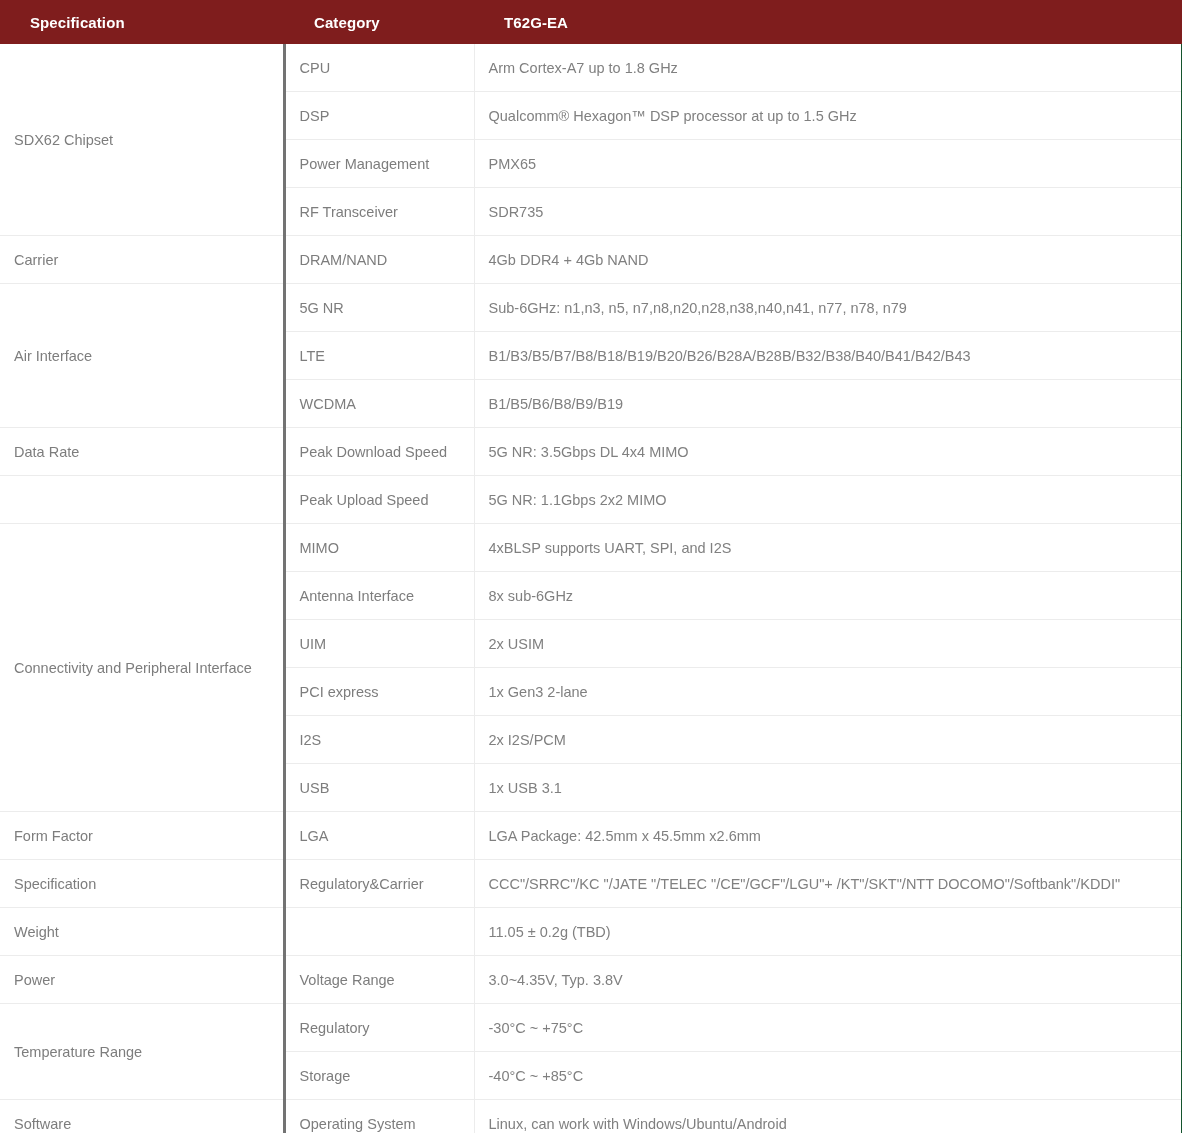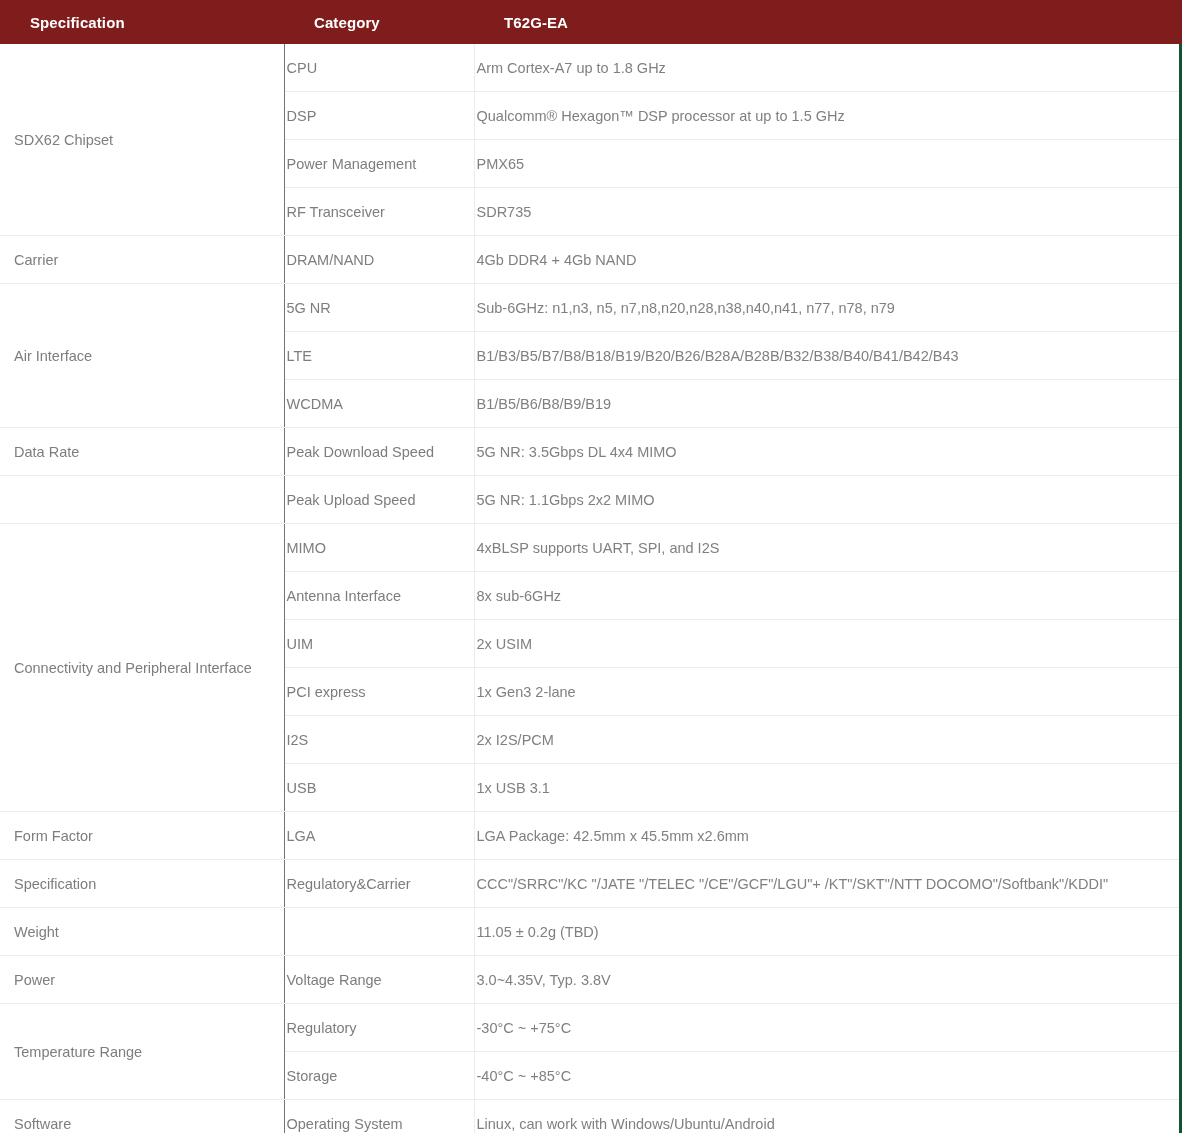--- a/index.html
+++ b/index.html
@@ -35,42 +35,42 @@
     letter-spacing: 0.1px;
     height: 18px;
     vertical-align: middle;
   }
 
   
   tbody td {
     font-size: 14.5px;
     color: #7d7d7d;
     font-weight: normal;
-    padding: 0 2px;
+    padding: 0 14px;
     height: 47px;
     vertical-align: middle;
     border-bottom: 1px solid #ececec;
     border-right: 1px solid #ececec;
     background: #ffffff;
     overflow: hidden;
     white-space: nowrap;
   }
 
   tbody td.cell-spec {
     border-left: 0;
-    border-right: 1px solid #737373;
+    border-right: 3px solid #737373;
     padding-left: 14px;
   }
 
   tbody td.cell-category {
     border-right: 1px solid #ececec;
   }
 
   tbody td.cell-value {
-    border-right: 7px solid #14532d;
+    border-right: 2px solid #14532d;
     color: #808080;
   }
 
   
   tbody tr:last-child td {
     border-bottom: 1px solid #ececec;
   }
 
   
   td[rowspan] {

